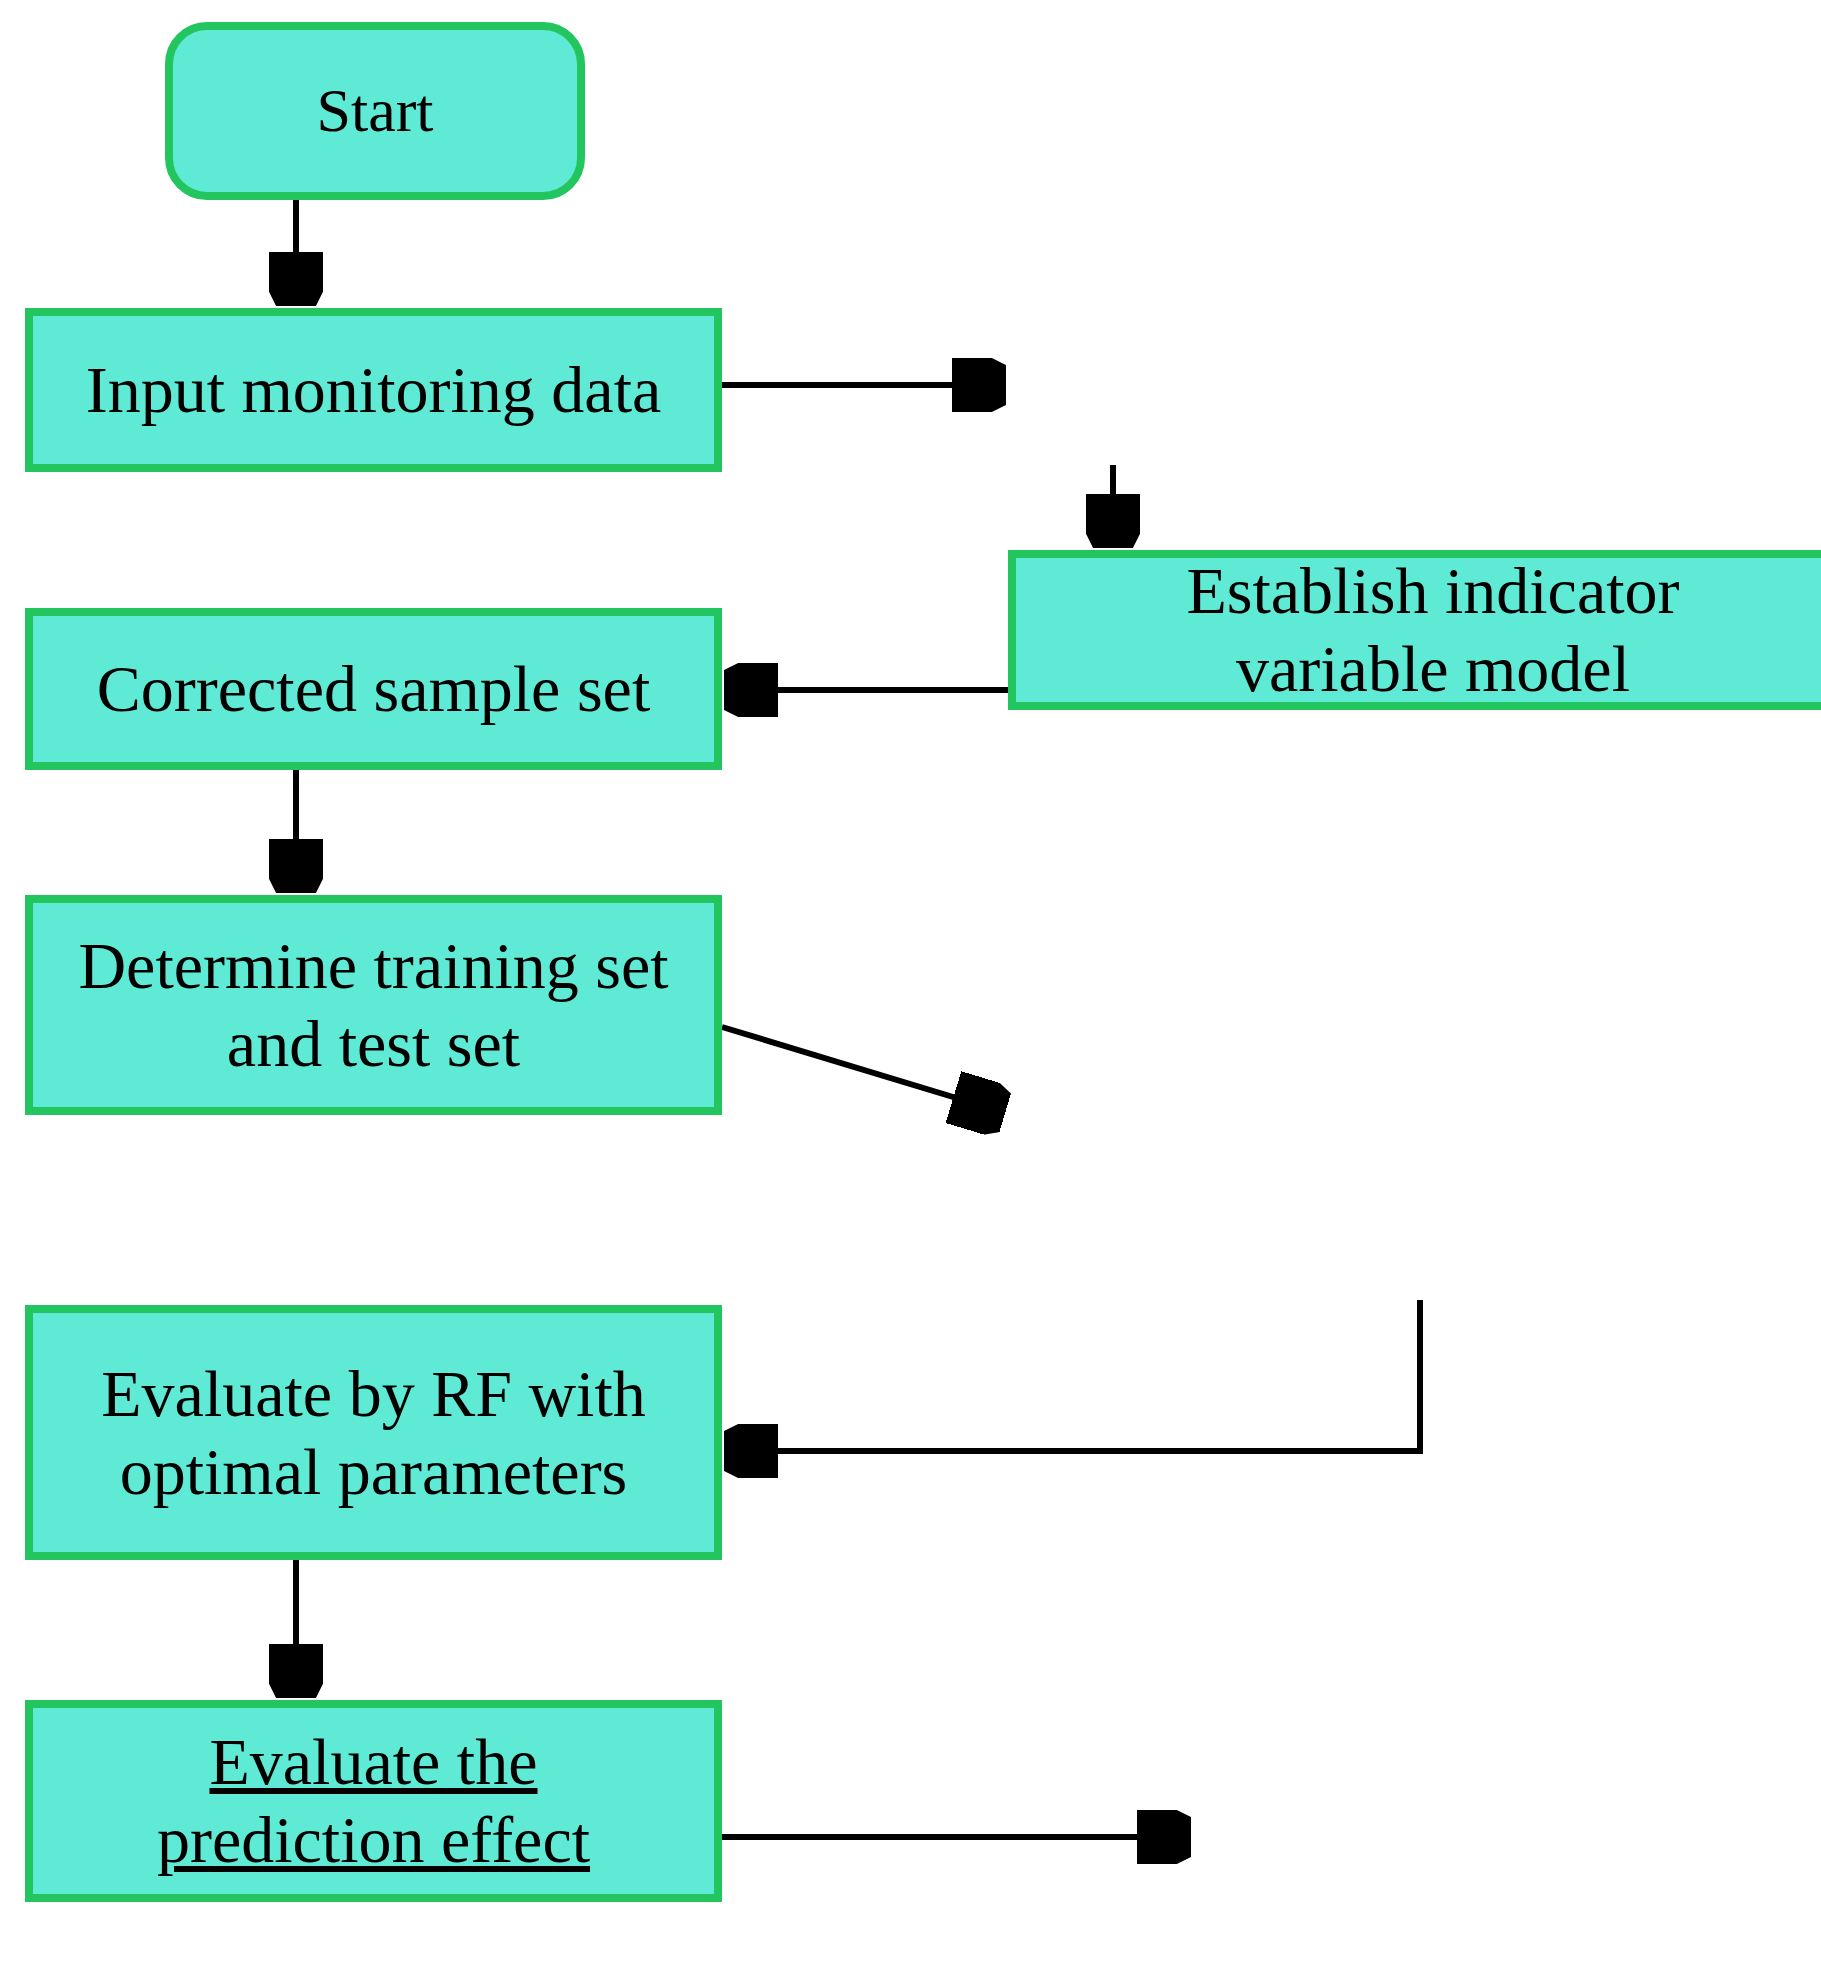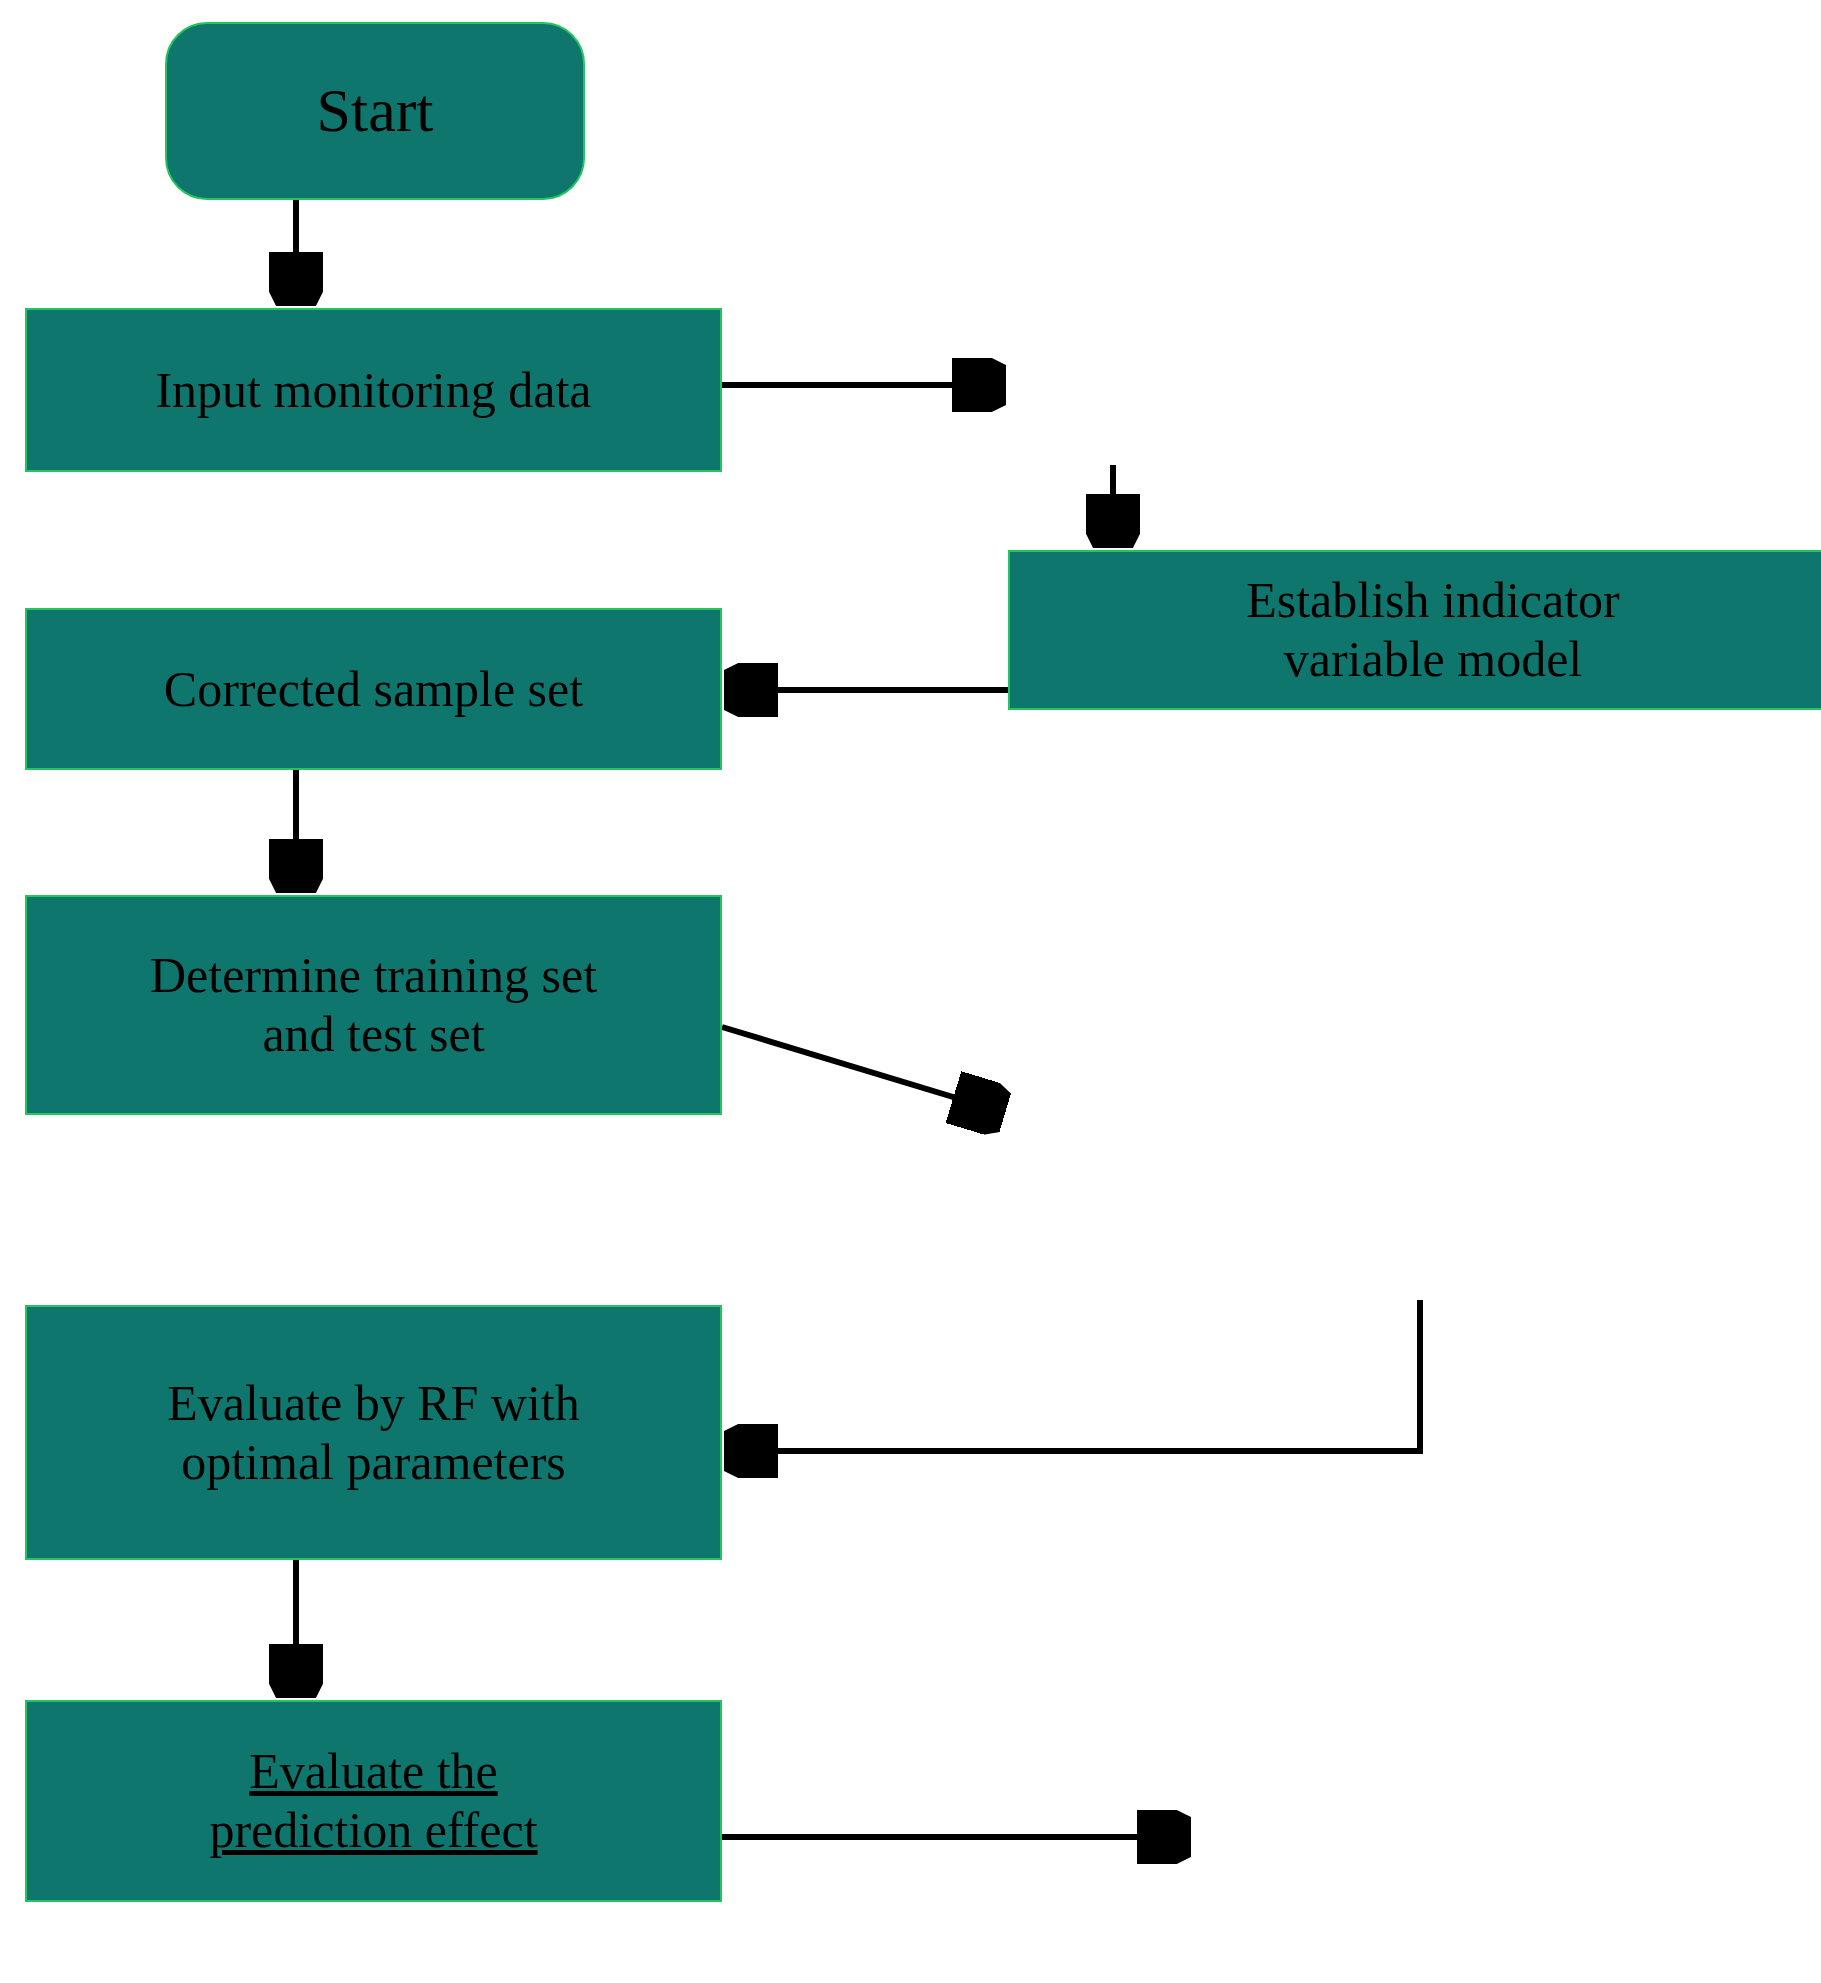--- a/index.html
+++ b/index.html
@@ -12,41 +12,41 @@
     position: relative;
     width: 1821px;
     height: 1983px;
     background: #ffffff;
     font-family: "Liberation Serif", "DejaVu Serif", serif;
     overflow: hidden;
   }
   .node {
     position: absolute;
     box-sizing: border-box;
-    background: #0f766e;
-    border: 2px solid #22c55e;
+    background: #5eead4;
+    border: 8px solid #22c55e;
     display: flex;
     align-items: center;
     justify-content: center;
     text-align: center;
     color: #000000;
     line-height: 1.18;
   }
   .node.terminator {
     border-radius: 42px;
   }
   .node .label {
     display: block;
     width: 100%;
     padding: 0 14px;
     box-sizing: border-box;
     white-space: pre-line;
   }
   .fs-start   { font-size: 62px; }
-  .fs-box     { font-size: 50px; }
+  .fs-box     { font-size: 66px; }
   svg#edges {
     position: absolute;
     left: 0;
     top: 0;
     width: 1821px;
     height: 1983px;
     pointer-events: none;
   }
   svg#edges line, svg#edges polyline, svg#edges path {
     stroke: #000000;

